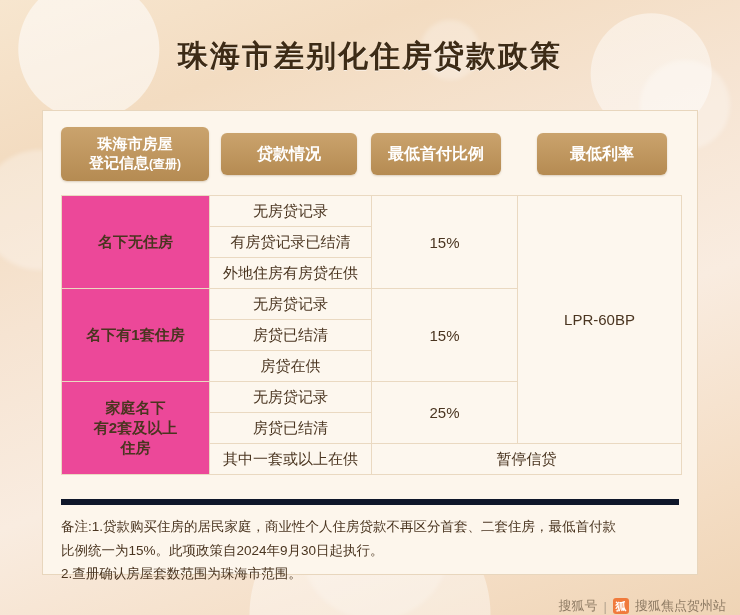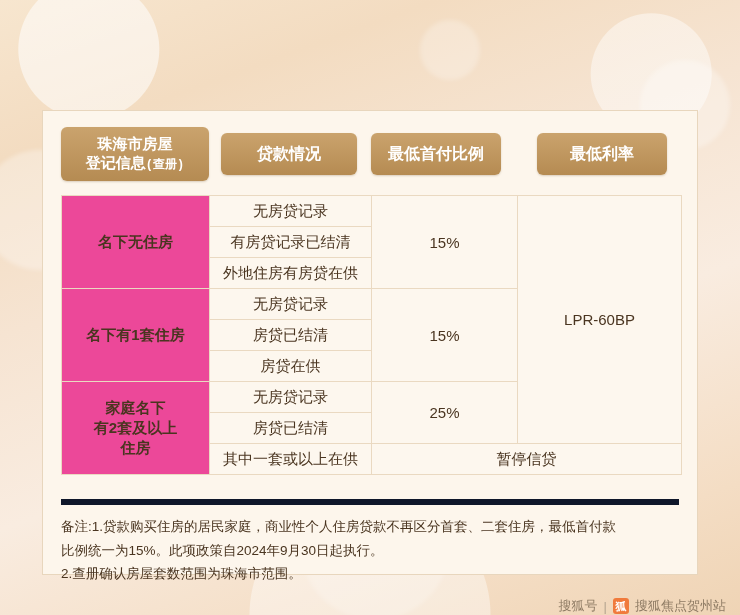--- a/index.html
+++ b/index.html
@@ -75,21 +75,21 @@
     display: flex;
     flex-direction: column;
     align-items: center;
     justify-content: center;
     line-height: 1.25;
     box-shadow: 0 1px 2px rgba(120,90,50,0.25);
     text-align: center;
   }
   .chip .l1 { font-size: 15px; }
   .chip .l2 { font-size: 15px; }
-  .chip .l2 .sub { font-size: 12px; font-family: Liberation Mono, monospace; }
+  .chip .l2 .sub { font-size: 12px; }
   .chip.c1 { left: 18px;  width: 148px; height: 54px; }
   .chip.c2 { left: 178px; width: 136px; height: 42px; top: 22px; }
   .chip.c3 { left: 328px; width: 130px; height: 42px; top: 22px; }
   .chip.c4 { left: 494px; width: 130px; height: 42px; top: 22px; text-align: right; }
   .chip.c2 .l1, .chip.c3 .l1, .chip.c4 .l1 { font-size: 16px; }
 
   
   table.grid {
     position: absolute;
     left: 18px;
@@ -178,20 +178,21 @@
 </head>
 <body>
 
 <div class="page">
   <div class="blob b1"></div>
   <div class="blob b2"></div>
   <div class="blob b3"></div>
   <div class="blob b4"></div>
   <div class="blob b5"></div>
 
+  <div class="title">珠海市差别化住房贷款政策</div>
 
   <div class="card">
 
     <div class="chips">
       <div class="chip c1">
         <span class="l1">珠海市房屋</span>
         <span class="l2"><span>登记信息</span><span class="sub">(查册)</span></span>
       </div>
       <div class="chip c3">
         <span class="l1">最低首付比例</span>

